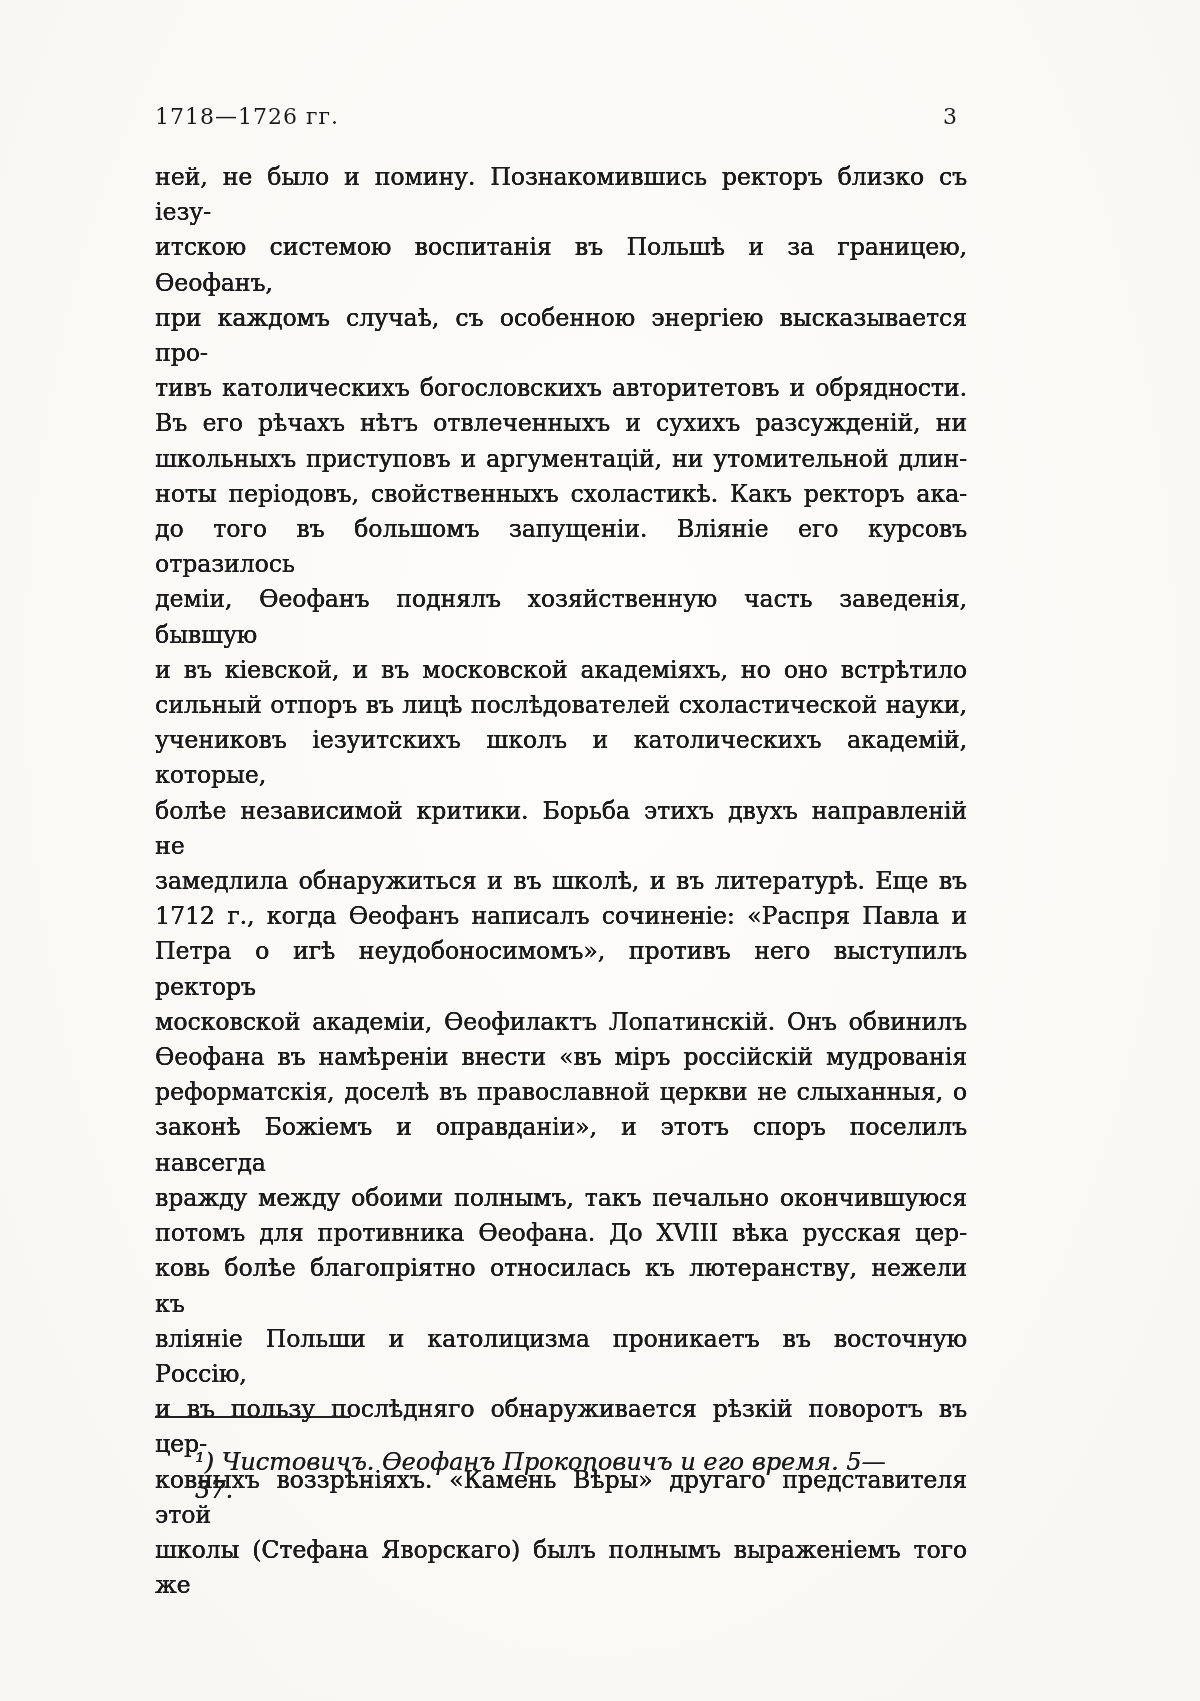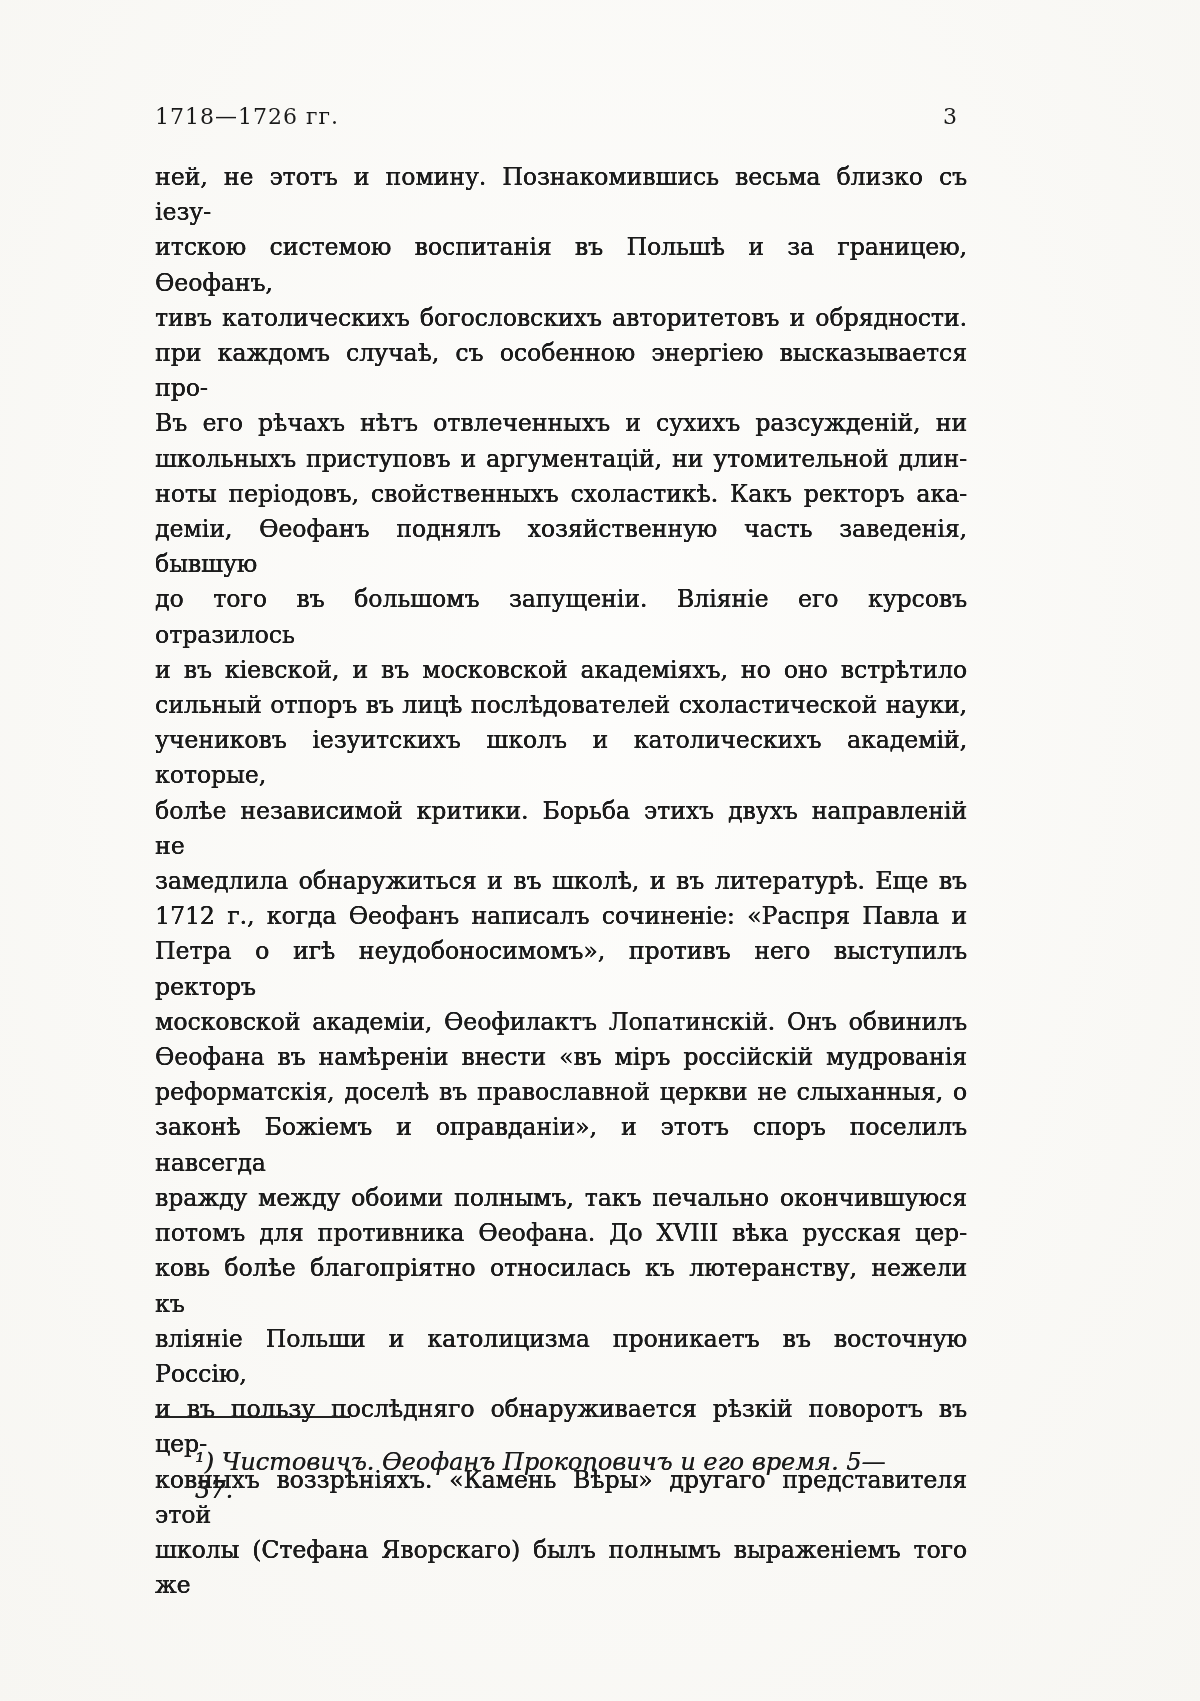--- a/index.html
+++ b/index.html
@@ -64,29 +64,29 @@
 <body>
 
 <div class="page">
 
   <div class="header">
     <span class="center">1718—1726 гг.</span>
     <span class="pageno">3</span>
   </div>
 
   <div class="body-text">
-      <div class="line">ней, не этотъ и помину. Познакомившись весьма близко съ іезу-</div>
+      <div class="line">ней, не было и помину. Познакомившись ректоръ близко съ іезу-</div>
       <div class="line">итскою системою воспитанія въ Польшѣ и за границею, Ѳеофанъ,</div>
+      <div class="line">при каждомъ случаѣ, съ особенною энергіею высказывается про-</div>
       <div class="line">тивъ католическихъ богословскихъ авторитетовъ и обрядности.</div>
-      <div class="line">при каждомъ случаѣ, съ особенною энергіею высказывается про-</div>
       <div class="line">Въ его рѣчахъ нѣтъ отвлеченныхъ и сухихъ разсужденій, ни</div>
       <div class="line">школьныхъ приступовъ и аргументацій, ни утомительной длин-</div>
       <div class="line">ноты періодовъ, свойственныхъ схоластикѣ. Какъ ректоръ ака-</div>
+      <div class="line">до того въ большомъ запущеніи. Вліяніе его курсовъ отразилось</div>
       <div class="line">деміи, Ѳеофанъ поднялъ хозяйственную часть заведенія, бывшую</div>
-      <div class="line">до того въ большомъ запущеніи. Вліяніе его курсовъ отразилось</div>
       <div class="line">и въ кіевской, и въ московской академіяхъ, но оно встрѣтило</div>
       <div class="line">сильный отпоръ въ лицѣ послѣдователей схоластической науки,</div>
       <div class="line">учениковъ іезуитскихъ школъ и католическихъ академій, которые,</div>
       <div class="line">болѣе независимой критики. Борьба этихъ двухъ направленій не</div>
       <div class="line">замедлила обнаружиться и въ школѣ, и въ литературѣ. Еще въ</div>
       <div class="line">1712 г., когда Ѳеофанъ написалъ сочиненіе: «Распря Павла и</div>
       <div class="line">Петра о игѣ неудобоносимомъ», противъ него выступилъ ректоръ</div>
       <div class="line">московской академіи, Ѳеофилактъ Лопатинскій. Онъ обвинилъ</div>
       <div class="line">Ѳеофана въ намѣреніи внести «въ міръ россійскій мудрованія</div>
       <div class="line">реформатскія, доселѣ въ православной церкви не слыханныя, о</div>

